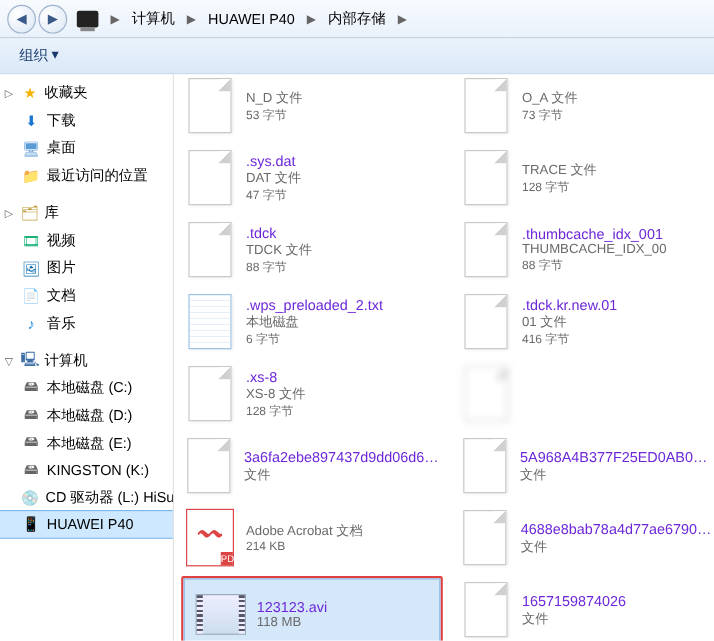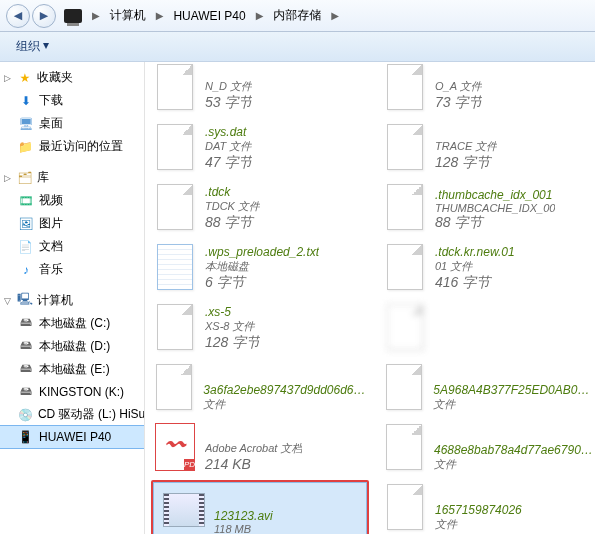--- a/index.html
+++ b/index.html
@@ -31,36 +31,36 @@
   .ico { width:16px; height:16px; display:inline-flex; align-items:center; justify-content:center; font-size:12px; }
   .i-star{color:#f5b301;} .i-dl{color:#1976d2;} .i-desk{color:#5b9bd5;} .i-recent{color:#8a6d3b;}
   .i-lib{color:#c39b3d;} .i-vid{color:#0a6;} .i-pic{color:#0a6eaf;} .i-doc{color:#888;} .i-mus{color:#1e88e5;}
   .i-comp{color:#3a6ea5;} .i-hdd{color:#666;} .i-usb{color:#666;} .i-cd{color:#888;} .i-phone{color:#3a6ea5;}
   .tree-item.sel { background:#cde8ff; outline:1px solid #7bb6ef; }
 
   
   .content { flex:1; overflow:hidden; background:#fff; }
   .file-cols { display:flex; }
   .col { flex:1; min-width: 230px; }
-  .file-row { display:flex; align-items:flex-end; gap:8px; padding:6px 8px; height:60px;font-style:italic; }
+  .file-row { display:flex; align-items:center; gap:8px; padding:6px 8px; height:60px; }
   .thumb { width:44px; height:50px; display:flex; align-items:center; justify-content:center; }
   .page { width:36px; height:46px; background:#fff; border:1px solid #c9c9c9; box-shadow:1px 1px 2px rgba(0,0,0,0.08); position:relative; }
   .page.fold::before { content:''; position:absolute; top:0; right:0; width:10px; height:10px; background:linear-gradient(135deg,#fff 50%, #d0d0d0 50%); }
   .page.txt { background: repeating-linear-gradient(#fff,#fff 4px,#e6eef7 4px,#e6eef7 5px); border:1px solid #9ec2e6; }
   .pdf { width:40px; height:48px; border:1px solid #d44; display:flex; flex-direction:column; justify-content:flex-end; }
   .pdf-swirl{flex:1; display:flex;align-items:center;justify-content:center;color:#d44;font-size:20px;}
   .pdf-tag{background:#d44;color:#fff;font-size:8px;text-align:center;padding:1px 0;margin-left:28px;}
   .vid { width:42px; height:34px; background:linear-gradient(#eef,#cde); border:1px solid #9ab; position:relative; }
   .vid::before,.vid::after{content:'';position:absolute;top:0;bottom:0;width:5px;background:repeating-linear-gradient(#556,#556 2px,#eef 2px,#eef 4px);}
   .vid::before{left:0;} .vid::after{right:0;}
   .blurred { filter: blur(3px); opacity:0.85; }
   .info { overflow:hidden; }
-  .fname { color:#4d7c0f; white-space:nowrap; overflow:hidden; text-overflow:ellipsis; max-width:170px; }
+  .fname { color:#6d28d9; white-space:nowrap; overflow:hidden; text-overflow:ellipsis; max-width:170px; }
   .ftype { color:#6a6a6a; font-size:11px; }
-  .fsize { color:#6a6a6a; font-size:14px; }
+  .fsize { color:#6a6a6a; font-size:10px; }
 
   .highlight { border:2px solid #e04040; border-radius:2px; margin:2px 6px 0 6px; }
   .highlight .file-row { background:#d5e8fa; border:1px solid #8fbce6; }
 
   .content-inner { position:relative; top:-4px; }
 </style>
 </head>
 <body>
 
 <div class="breadcrumb-bar">
@@ -207,21 +207,21 @@
                 <div class="fname">.wps_preloaded_2.txt</div>
                 <div class="ftype">本地磁盘</div>
                 <div class="fsize">6 字节</div>
               </div>
             </div>
             <div class="file-row">
               <div class="thumb">
                 <div class="page fold"></div>
               </div>
               <div class="info">
-                <div class="fname">.xs-5</div>
+                <div class="fname">.xs-8</div>
                 <div class="ftype">XS-8 文件</div>
                 <div class="fsize">128 字节</div>
               </div>
             </div>
             <div class="file-row">
               <div class="thumb">
                 <div class="page fold"></div>
               </div>
               <div class="info">
                 <div class="fname">3a6fa2ebe897437d9dd06d6d82f95e601</div>

